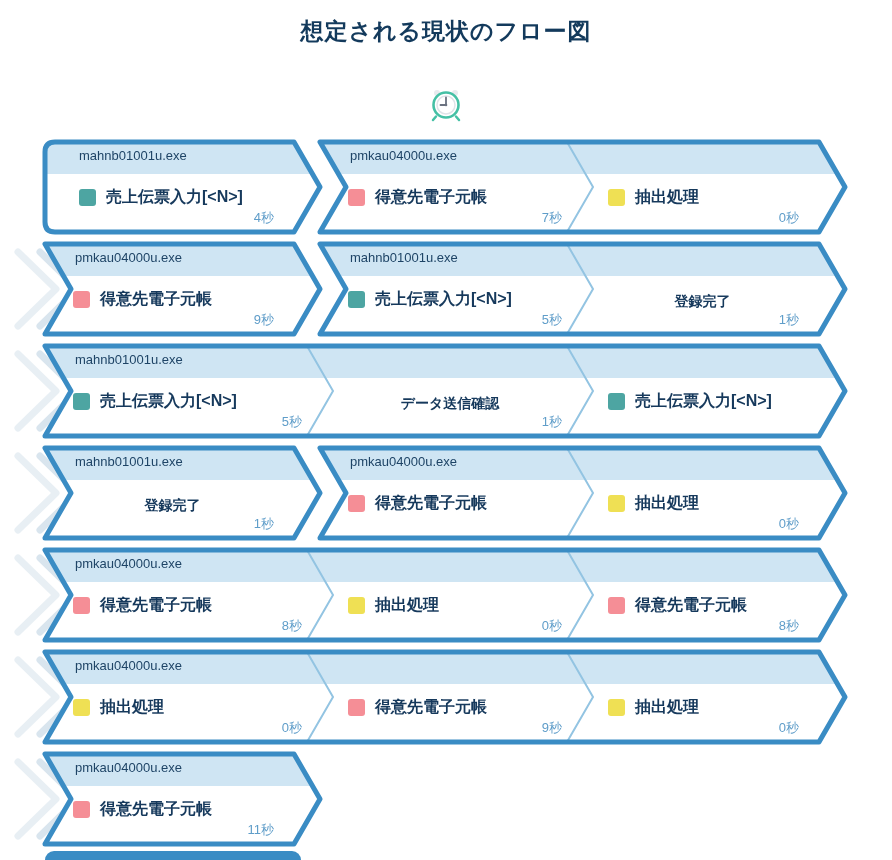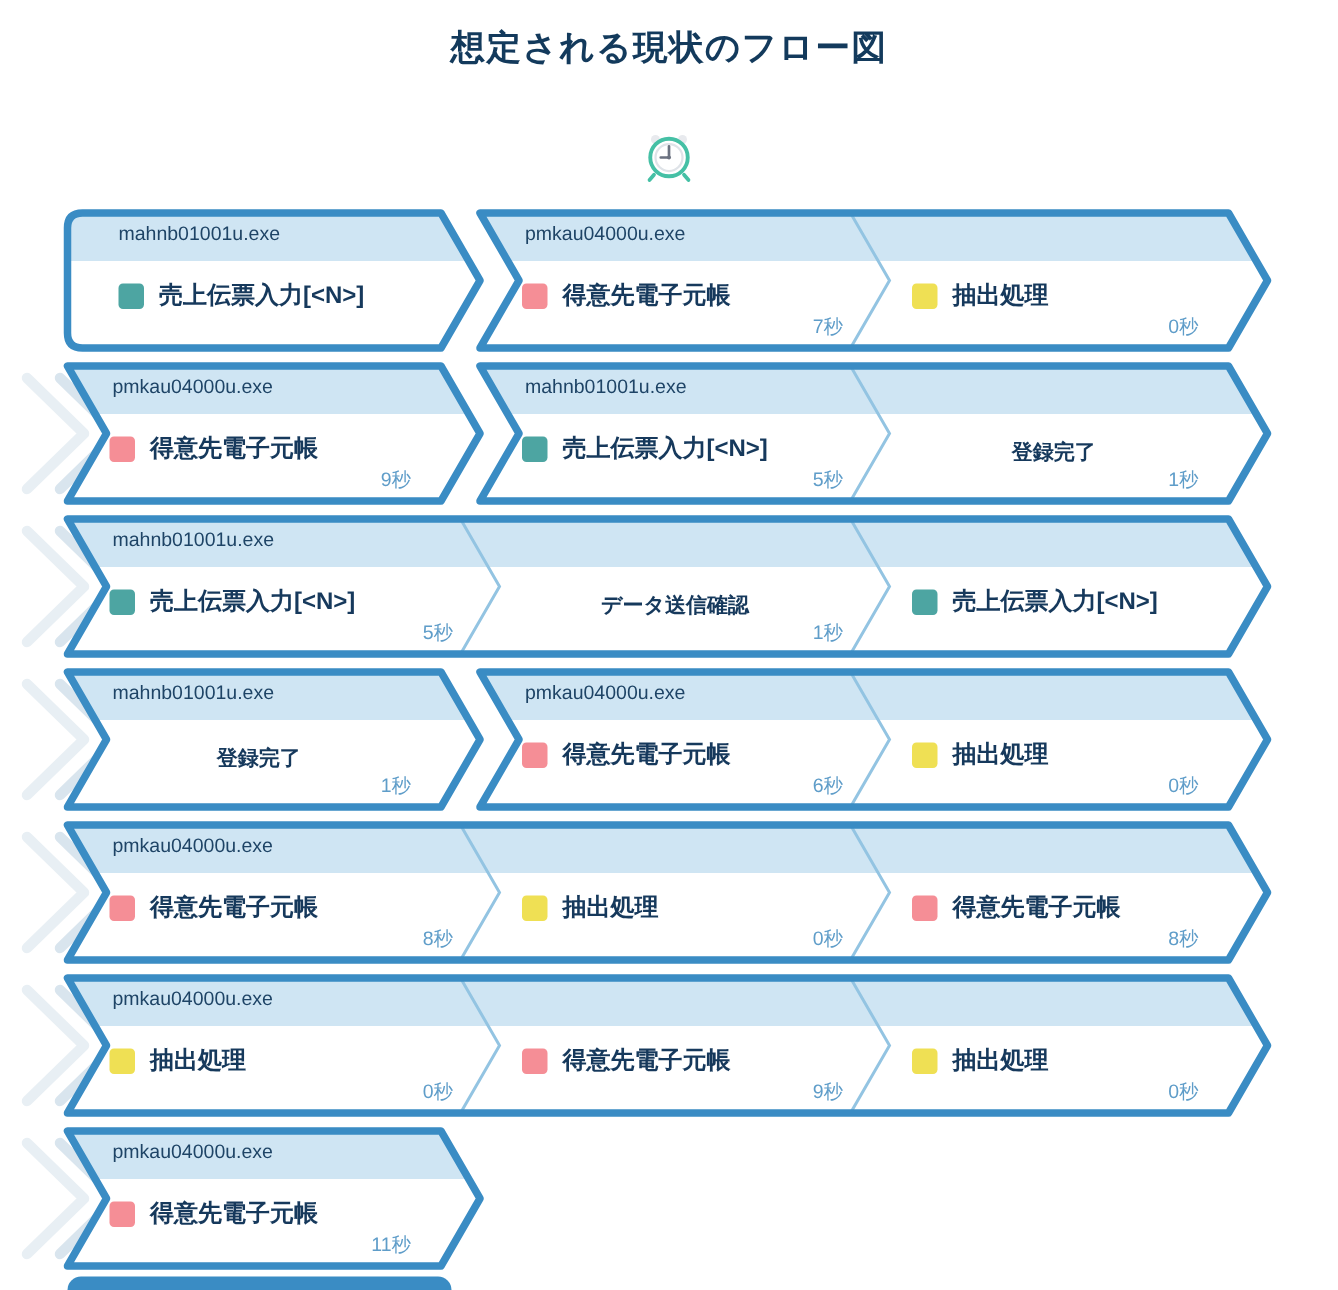--- a/index.html
+++ b/index.html
@@ -50,20 +50,21 @@
         </defs>
         <path d="M 10 0 L 249 0 L 275 45 L 249 90 L 10 90 Q 0 90 0 80 L 0 10 Q 0 0 10 0 Z" fill="#ffffff"></path>
         <rect x="-4" y="-4" width="283" height="36" fill="#cfe5f3" clip-path="url(#cp0)"></rect>
         <path d="M 10 0 L 249 0 L 275 45 L 249 90 L 10 90 Q 0 90 0 80 L 0 10 Q 0 0 10 0 Z" fill="none" stroke="#3a8cc4" stroke-width="5" stroke-linejoin="round"></path>
       </svg>
       <div class="exe" style="left:34px">mahnb01001u.exe</div>
       <div class="seg-label" style="left:34px">
         <span class="sq" style="background:#4da5a2"></span>
         <span class="lbl">売上伝票入力[&lt;N&gt;]</span>
       </div>
+      <div class="time" style="left:0px;width:229px">4秒</div>
     </div>
     <div class="group" style="left: 320px; top: 142px; width: 525px; height: 90px;">
       <svg width="535" height="100" viewBox="-5 -5 535 100" style="position:absolute;left:-5px;top:-5px;overflow:visible">
         <defs>
           <clipPath id="cp1">
             <path d="M 0 0 L 499 0 L 525 45 L 499 90 L 0 90 L 26 45 Z"></path>
           </clipPath>
         </defs>
         <path d="M 0 0 L 499 0 L 525 45 L 499 90 L 0 90 L 26 45 Z" fill="#ffffff"></path>
         <rect x="-4" y="-4" width="533" height="36" fill="#cfe5f3" clip-path="url(#cp1)"></rect>
@@ -184,21 +185,20 @@
         <path d="M 0 0 L 499 0 L 525 45 L 499 90 L 0 90 L 26 45 Z" fill="#ffffff"></path>
         <rect x="-4" y="-4" width="533" height="36" fill="#cfe5f3" clip-path="url(#cp6)"></rect>
         <path d="M 247 0 L 273 45 L 247 90" fill="none" stroke="#93c4e2" stroke-width="2" clip-path="url(#cp6)"></path>
         <path d="M 0 0 L 499 0 L 525 45 L 499 90 L 0 90 L 26 45 Z" fill="none" stroke="#3a8cc4" stroke-width="5" stroke-linejoin="round"></path>
       </svg>
       <div class="exe" style="left:30px">pmkau04000u.exe</div>
       <div class="seg-label" style="left:28px">
         <span class="sq" style="background:#f58e96"></span>
         <span class="lbl">得意先電子元帳</span>
       </div>
-      <div class="time" style="left:0px;width:242px">6秒</div>
       <div class="seg-label" style="left:288px">
         <span class="sq" style="background:#efe054"></span>
         <span class="lbl">抽出処理</span>
       </div>
       <div class="time" style="left:260px;width:219px">0秒</div>
     </div>
     <div class="marker" style="left: 10px; top: 552px;"><svg width="92" height="86" viewBox="0 0 92 86">
         <path d="M 8 6 L 46 43 L 8 80" fill="none" stroke="#e8eff4" stroke-width="7" stroke-linecap="round" stroke-linejoin="round"></path>
         <path d="M 30 6 L 68 43 L 30 80" fill="none" stroke="#d9e5ee" stroke-width="7" stroke-linecap="round" stroke-linejoin="round"></path>
       </svg></div>

